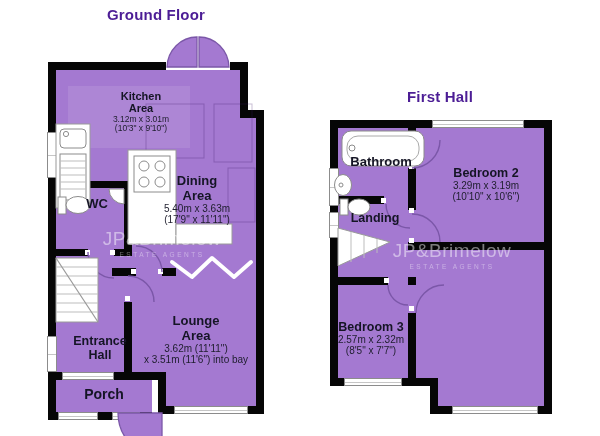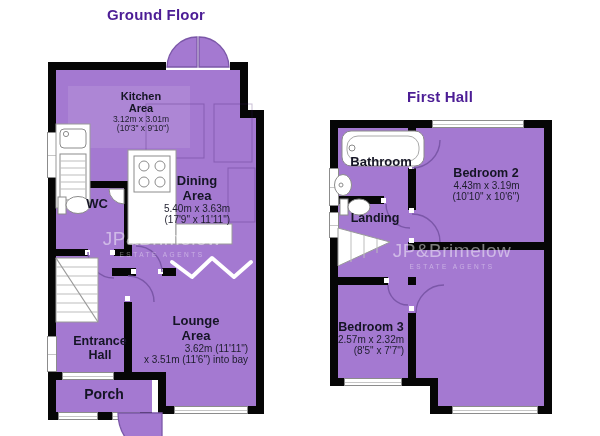--- a/index.html
+++ b/index.html
@@ -11,21 +11,21 @@
   .wall{position:absolute;background:#060606;}
   .window{position:absolute;background:#ffffff;border:1px solid #8c8c8c;box-sizing:border-box;}
   .window:after{content:"";position:absolute;left:0;right:0;top:50%;height:1px;background:#c6c6c6;}
   .hinge{position:absolute;width:5px;height:5px;background:#ffffff;}
   .floor-title{
     position:absolute;transform:translateX(-50%);font-weight:bold;font-size:15px;
     letter-spacing:.2px;white-space:nowrap;color:#4c1d95;
   }
   .label{position:absolute;transform:translateX(-50%);text-align:center;line-height:1.12;}
   .label .name{font-weight:bold;color:#151525;}
-  .label .dims{color:#1d1d2c;text-align:right;}
+  .label .dims{color:#1d1d2c;}
   .lbl-lg .name{font-size:13px;}
   .lbl-md .name{font-size:12.5px;}
   .lbl-sm .name{font-size:11px;}
   .lbl-xl .name{font-size:14px;}
   .dims-md{font-size:10px;}
   .dims-sm{font-size:8.5px;}
   .wrap-64{width:64px;margin:12px auto;}
   .wrap-56{width:56px;margin:0 auto;}
   .wrap-60{width:60px;margin:0 auto;}
   .nowrap{white-space:nowrap;}
@@ -233,21 +233,21 @@
   <div class="label lbl-xl" style="left:104px;top:387px;">
     <div class="name nowrap">Porch</div>
   </div>
 
   <div class="label lbl-lg" style="left:381px;top:155px;">
     <div class="name nowrap">Bathroom</div>
   </div>
 
   <div class="label lbl-md" style="left:486px;top:166px;">
     <div class="name nowrap">Bedroom 2</div>
-    <div class="dims dims-md nowrap">4.43m x 3.19m</div>
+    <div class="dims dims-md nowrap">3.29m x 3.19m</div>
     <div class="dims dims-md nowrap">(10'10" x 10'6")</div>
   </div>
 
   <div class="label lbl-md" style="left:375px;top:211px;">
     <div class="name nowrap">Landing</div>
   </div>
 
   <div class="label lbl-md" style="left:371px;top:305px;margin-top:15px;">
     <div class="name nowrap">Bedroom 3</div>
     <div class="dims dims-md nowrap">2.57m x 2.32m</div>

